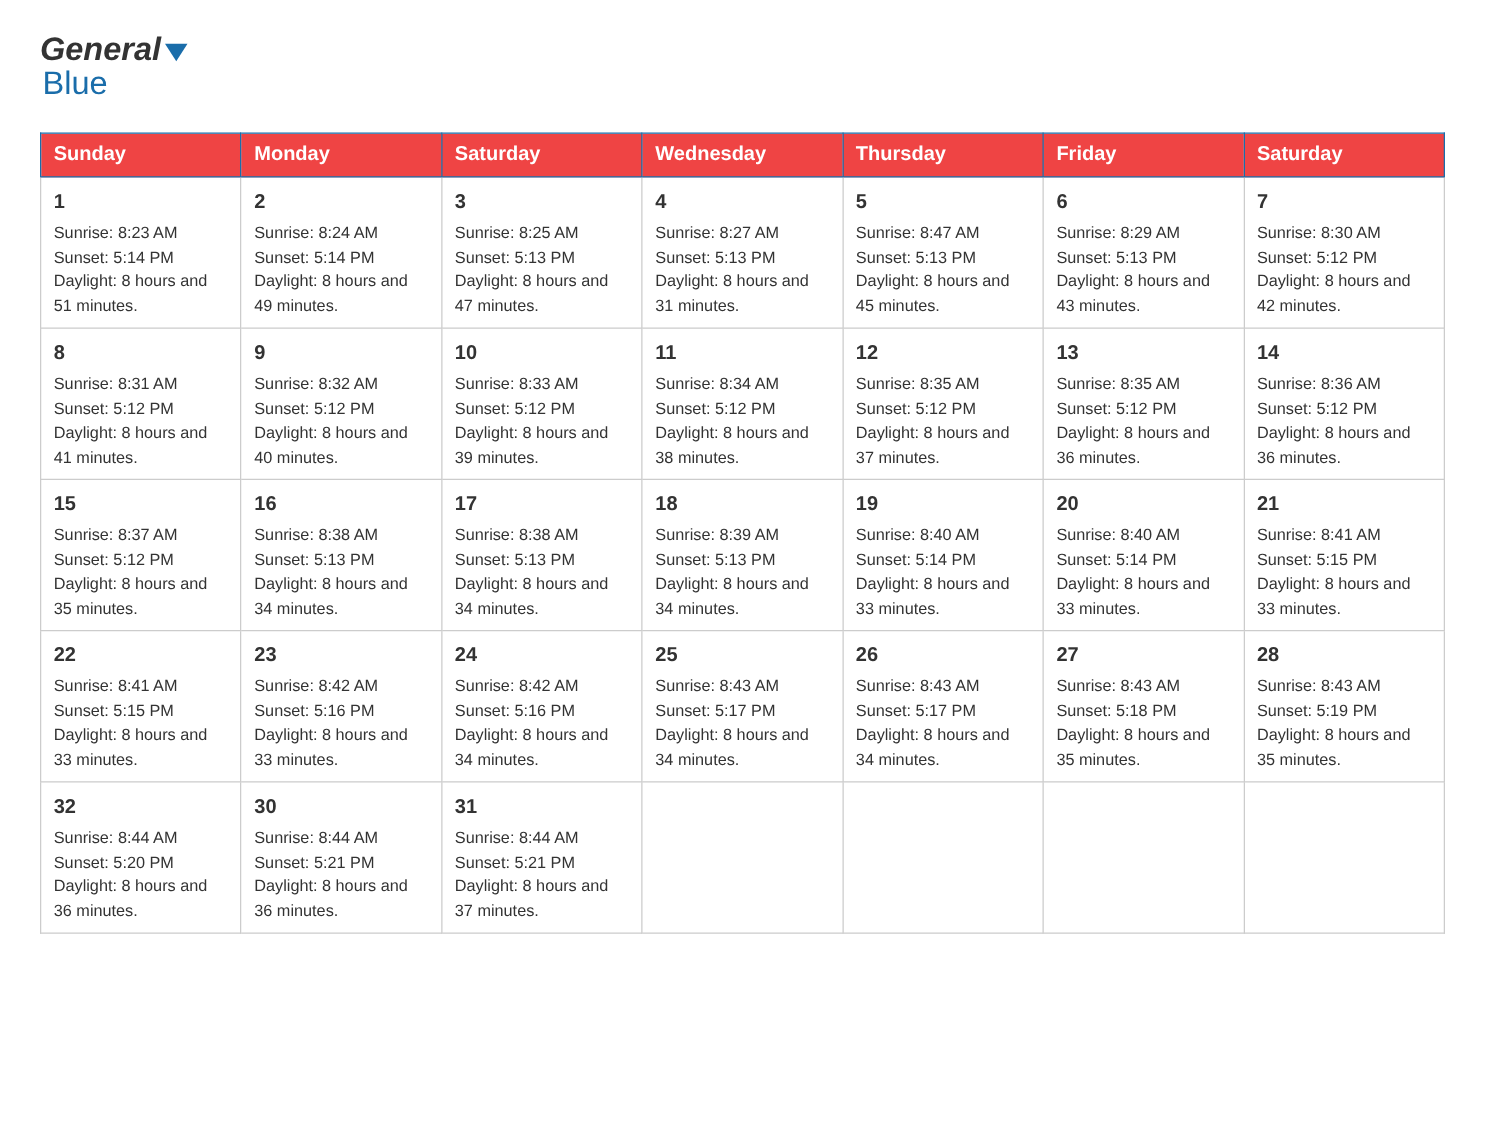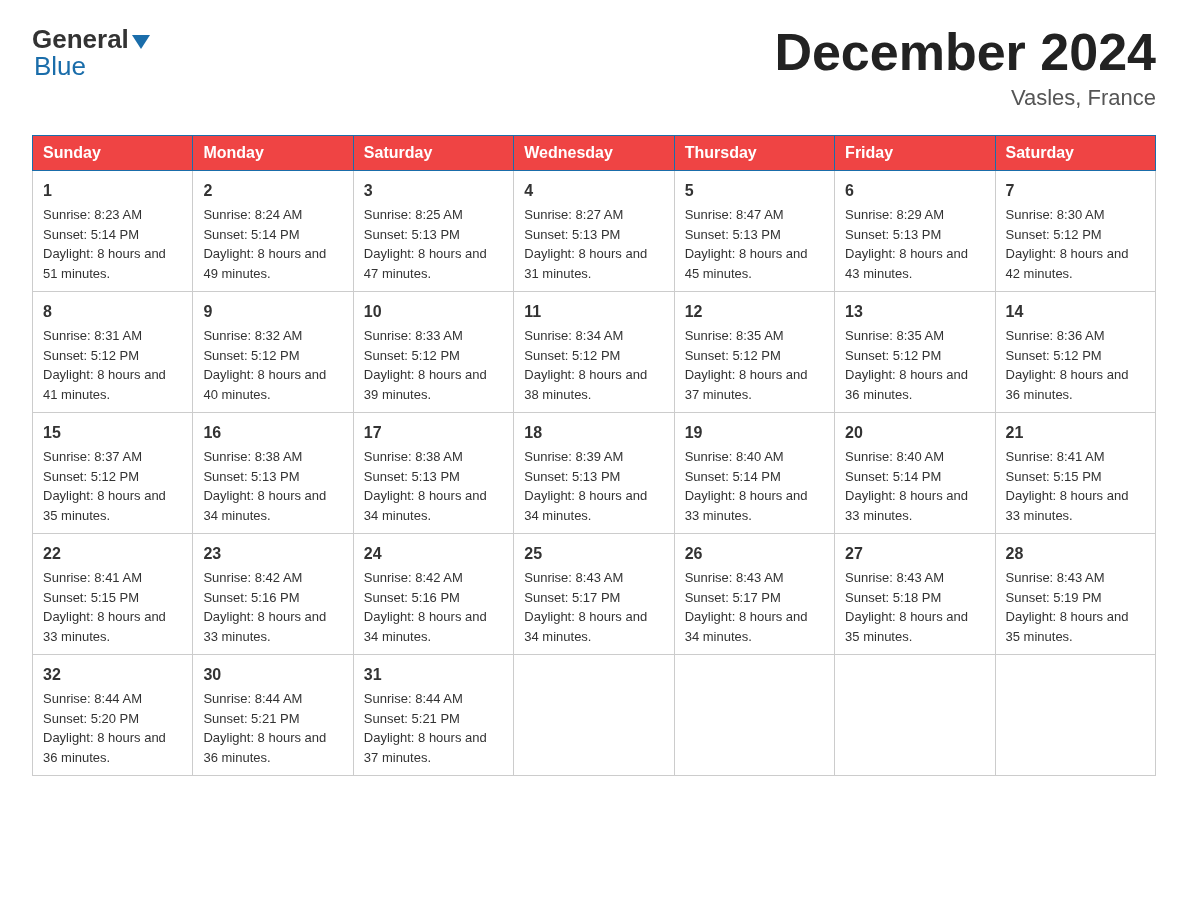--- a/index.html
+++ b/index.html
@@ -73,20 +73,21 @@
     tbody tr td:empty {
       background: #fff;
     }
     .logo-wrapper {
       display: flex;
       flex-direction: column;
     }
     .logo-line1 {
       display: flex;
       align-items: center;
+      font-style: italic;
     }
     .logo-general {
       font-size: 26px;
       font-weight: bold;
       color: #333;
     }
     .logo-triangle {
       display: inline-block;
       width: 0;
       height: 0;
@@ -107,24 +108,20 @@
 </head>
 <body>
 
 <div class="header-area">
   <div class="logo-wrapper">
     <div class="logo-line1">
       <span class="logo-general">General</span>
       <span class="logo-triangle"></span>
     </div>
     <div class="logo-line2">Blue</div>
-  </div>
-  <div class="title-area">
-    <div class="month-title">December 2024</div>
-    <div class="location">Vasles, France</div>
   </div>
 </div>
 
 <table>
   <thead>
     <tr>
     <th>Sunday</th>
         <th>Monday</th>
         <th>Saturday</th>
         <th>Wednesday</th>

